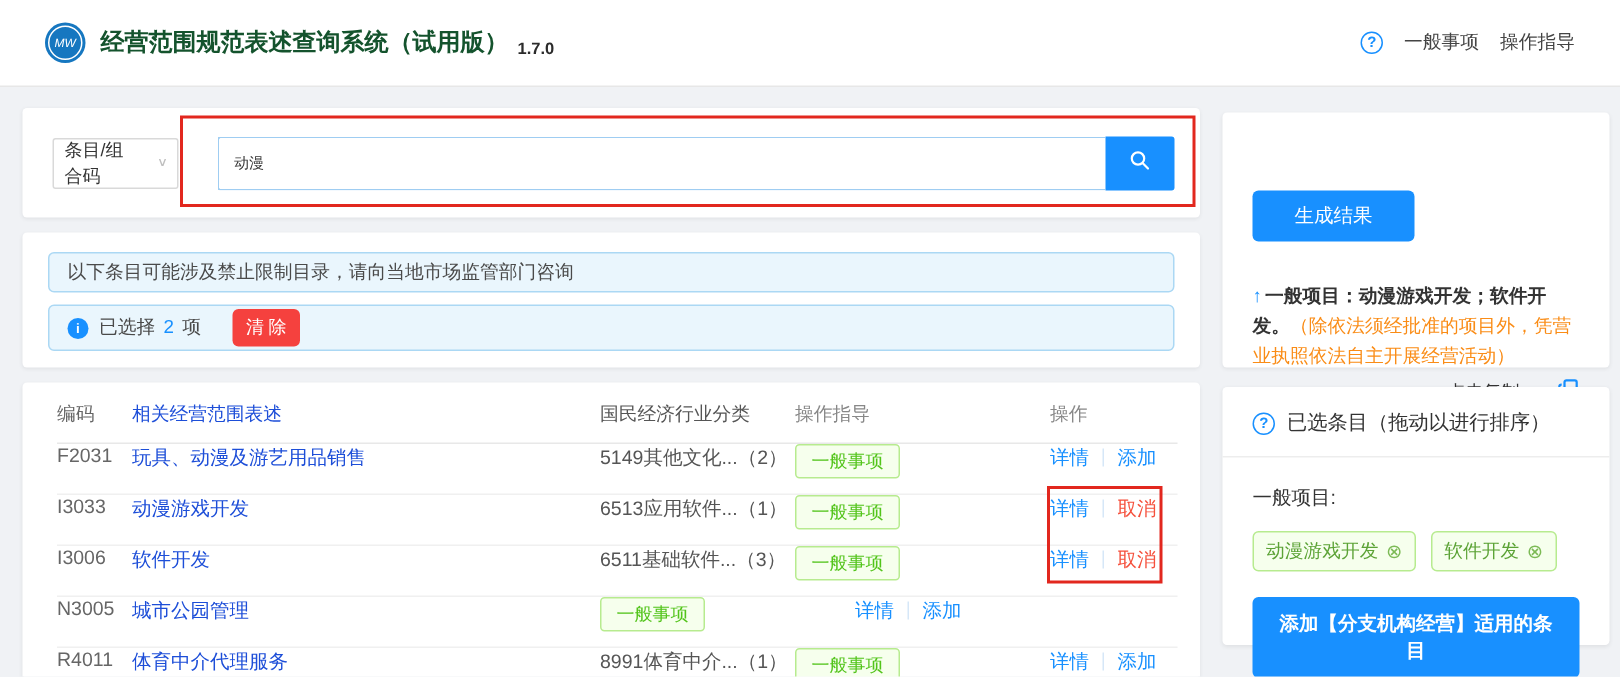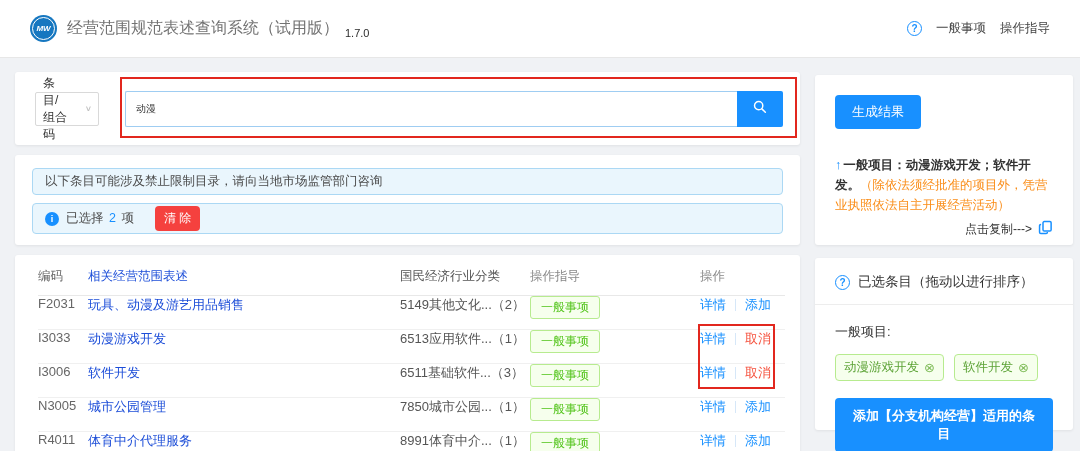--- a/index.html
+++ b/index.html
@@ -20,45 +20,45 @@
   .brand { display:flex; align-items:center; }
   .logo {
     width:27px; height:27px; border-radius:50%;
     background:var(--logo,#1677c0); position:relative; flex:0 0 auto;
   }
   .logo::after {
     content:""; position:absolute; inset:2px; border:1.5px solid #fff; border-radius:50%;
   }
   .logo span {
     position:absolute; inset:0; display:flex; align-items:center; justify-content:center;
-    color:#fff; font-size:8px; font-weight:bold; font-style:italic; letter-spacing:0;
-  }
-  .app-title { font-size:16px; font-weight:normal; color:#737373; margin-left:10px; }
-  .app-version { font-size:11px; font-weight:normal; color:#2b2b2b; margin-left:6px; margin-top:8px; }
+    color:#fff; font-size:8px; font-weight:normal; font-style:italic; letter-spacing:0;
+  }
+  .app-title { font-size:16px; font-weight:bold; color:#14532d; margin-left:10px; }
+  .app-version { font-size:11px; font-weight:bold; color:#2b2b2b; margin-left:6px; margin-top:8px; }
   .header-right { display:flex; align-items:center; gap:14px; font-size:12.5px; color:#444; }
   .qcircle {
     width:15px; height:15px; border:1px solid var(--accent); border-radius:50%;
     color:var(--accent); font-size:10px; font-weight:bold;
     display:inline-flex; align-items:center; justify-content:center; flex:0 0 auto;
   }
   .hlink { cursor:pointer; }
   
   .card {
     position:absolute; background:#fff; border-radius:3px;
     box-shadow:0 1px 3px rgba(0,0,0,0.07);
   }
   .card-search  { left:15px; top:72px;  width:785px; height:73px; }
   .card-notice  { left:15px; top:155px; width:785px; height:90px; }
   .card-table   { left:15px; top:255px; width:785px; height:220px; }
   .card-result  { left:815px; top:75px;  width:258px; height:170px; }
   .card-select  { left:815px; top:258px; width:258px; height:172px; }
   
   .search-row { display:flex; align-items:center; height:100%; padding:0 17px 0 20px; }
   .combo {
-    width:64px; height:34px; border:1px solid #d9d9d9; border-radius:2px;
+    width:84px; height:34px; border:1px solid #d9d9d9; border-radius:2px;
     display:flex; align-items:center; justify-content:space-between;
     padding:0 6px 0 7px; font-size:12px; color:#333; background:#fff; cursor:pointer;
     flex:0 0 auto;
     gap:16px;
   }
   .combo .chev { color:#bfbfbf; font-size:10px; transform:scaleY(0.8); }
   .search-group { display:flex; margin-left:26px; width:660px; height:36px; }
   .search-input {
     flex:1; height:36px; border:1px solid #9fcdf2; border-right:none;
     border-radius:2px 0 0 2px; padding:0 10px; font-size:10px; color:#333; outline:none;
@@ -77,21 +77,21 @@
   .alert-warn { height:27px; padding:0 12px; margin-bottom:8px; }
   .alert-sel  { height:31px; padding:0 12px; gap:7px; }
   .info-icon {
     width:14px; height:14px; border-radius:50%; background:var(--accent); color:#fff;
     font-size:9px; font-weight:bold; display:inline-flex; align-items:center; justify-content:center;
     flex:0 0 auto;
   }
   .sel-count { color:var(--accent); margin:0 2px; }
   .clear-btn {
     margin-left:14px; background:var(--red); color:#fff; border:none; border-radius:4px;
-    font-size:12px; padding:4px 9px; cursor:pointer; font-family:Liberation Sans, sans-serif;
+    font-size:12px; padding:4px 9px; cursor:pointer; font-family:Liberation Serif, serif;
   }
   
   .tbl { padding:13px 15px 0 23px; font-size:13px; }
   .trow { display:flex; align-items:flex-start; height:34px; border-bottom:1px solid #f0f0f0; }
   .thead { height:28px; color:#888; border-bottom:1px solid #e8e8e8; font-size:12.5px; }
   .c-code { width:50px;  flex:0 0 auto; color:#666; }
   .c-desc { width:312px; flex:0 0 auto; color:#1d4ed8; }
   .c-ind  { width:130px; flex:0 0 auto; color:#555; }
   .c-lic  { width:170px; flex:0 0 auto; }
   .c-act  { flex:1; }
@@ -99,21 +99,21 @@
     display:inline-block; background:var(--green_bg); border:1px solid var(--green_border);
     color:var(--green); font-size:12px; padding:2px 10px; border-radius:3px; line-height:1.4;
   }
   .lnk { color:var(--accent); cursor:pointer; font-size:13px; }
   .lnk.cancel { color:var(--cancel); }
   .sep { display:inline-block; width:1px; height:12px; background:#d6e7f8; margin:0 9px; vertical-align:-2px; }
   
   .card-result { padding:20px; }
   .gen-btn {
     background:var(--accent); color:#fff; border:none; border-radius:4px;
-    font-size:13px; padding:8px 17px; cursor:pointer; font-family:Liberation Serif, serif;
+    font-size:13px; padding:8px 28px; cursor:pointer; font-family:Liberation Serif, serif;margin-top:32px;
   }
   .result-text { margin-top:26px; font-size:12.5px; line-height:1.6; }
   .arrow-up { color:var(--accent); font-weight:bold; margin-right:2px; }
   .result-bold { font-weight:bold; color:#333; }
   .result-orange { color:var(--orange); }
   .copy-row {
     display:flex; align-items:center; justify-content:flex-end; gap:6px;
     margin-top:5px; font-size:12px; color:#333;
   }
   .copy-row svg { cursor:pointer; }
@@ -235,21 +235,20 @@
       <span class="badge">一般事项</span>
     </div>
     <div class="c-act">
       <span class="lnk">详情</span><span class="sep"></span><span class="lnk cancel">取消</span>
     </div>
   </div>
 
   <div class="trow">
     <div class="c-code">N3005</div>
     <div class="c-desc">城市公园管理</div>
-    <div class="c-ind">7850城市公园...（1）</div>
     <div class="c-lic">
       <span class="badge">一般事项</span>
     </div>
     <div class="c-act">
       <span class="lnk">详情</span><span class="sep"></span><span class="lnk">添加</span>
     </div>
   </div>
 
   <div class="trow">
     <div class="c-code">R4011</div>

